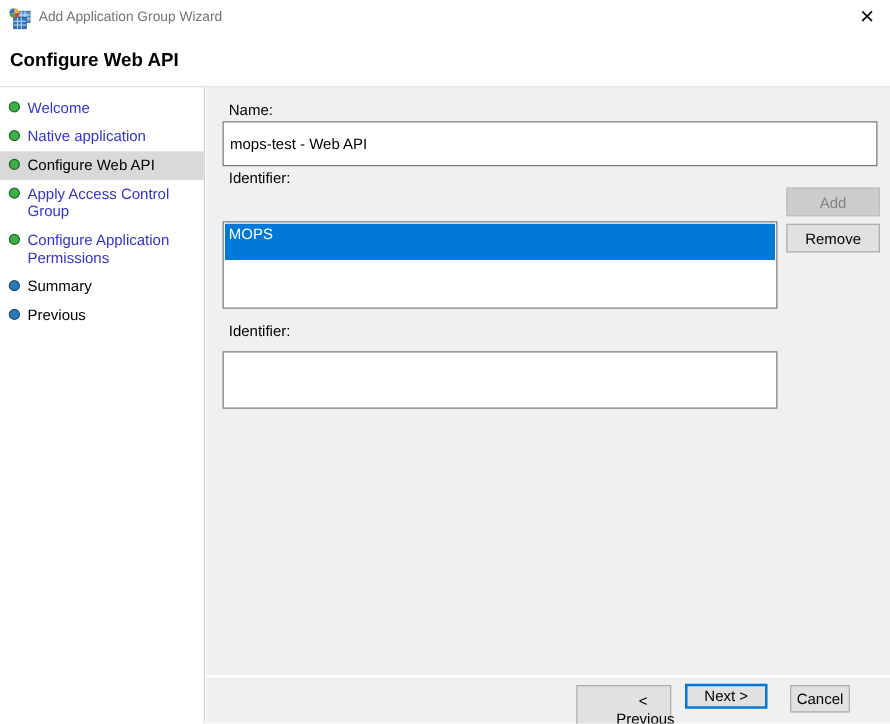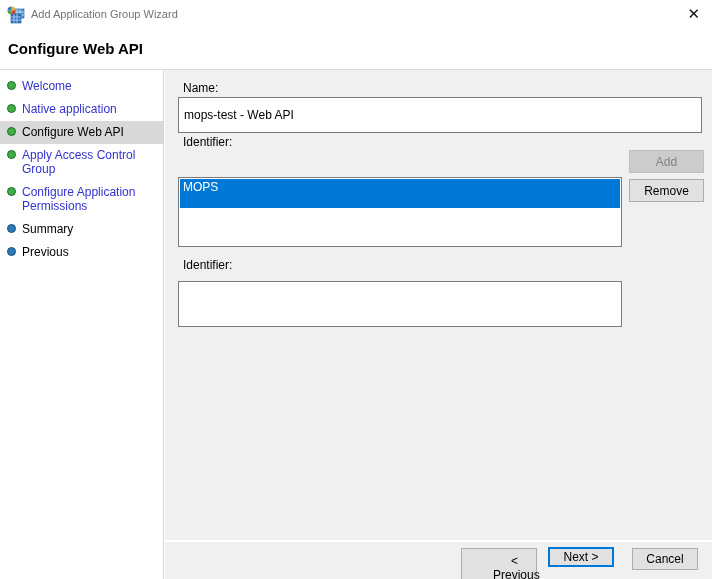--- a/index.html
+++ b/index.html
@@ -63,21 +63,21 @@
 
   .btn{position:absolute;height:23px;background:var(--btn-bg);border:1px solid var(--btn-border);
        font-family:"Liberation Sans",sans-serif;font-size:12px;color:#000;text-align:center;cursor:pointer;}
   .btn:disabled,.btn.disabled{background:#cccccc;border-color:#bfbfbf;color:#838383;cursor:default;}
   .btn-add{left:464px;top:80px;width:75px;}
   .btn-remove{left:464px;top:109px;width:75px;}
 
   .footer-sep{position:absolute;left:0;top:470px;width:547px;height:2px;background:#fff;}
   .btn-prev{left:296px;top:478px;width:76px;height:40px;padding-left:31px;}
   .btn-next{left:383px;top:477px;width:66px;height:20px;border:2px solid var(--sel);}
-  .btn-cancel{left:467px;top:478px;width:66px;height:22px;}
+  .btn-cancel{left:467px;top:478px;width:48px;height:22px;}
 </style>
 </head>
 <body>
 
 <div class="window">
 
   <div class="titlebar">
     <span class="app-icon">
       <svg width="18" height="18" viewBox="0 0 18 18">
         <rect x="7" y="3" width="10" height="9" fill="#5b9bd5" stroke="#1f4e79" stroke-width="0.6"></rect>

